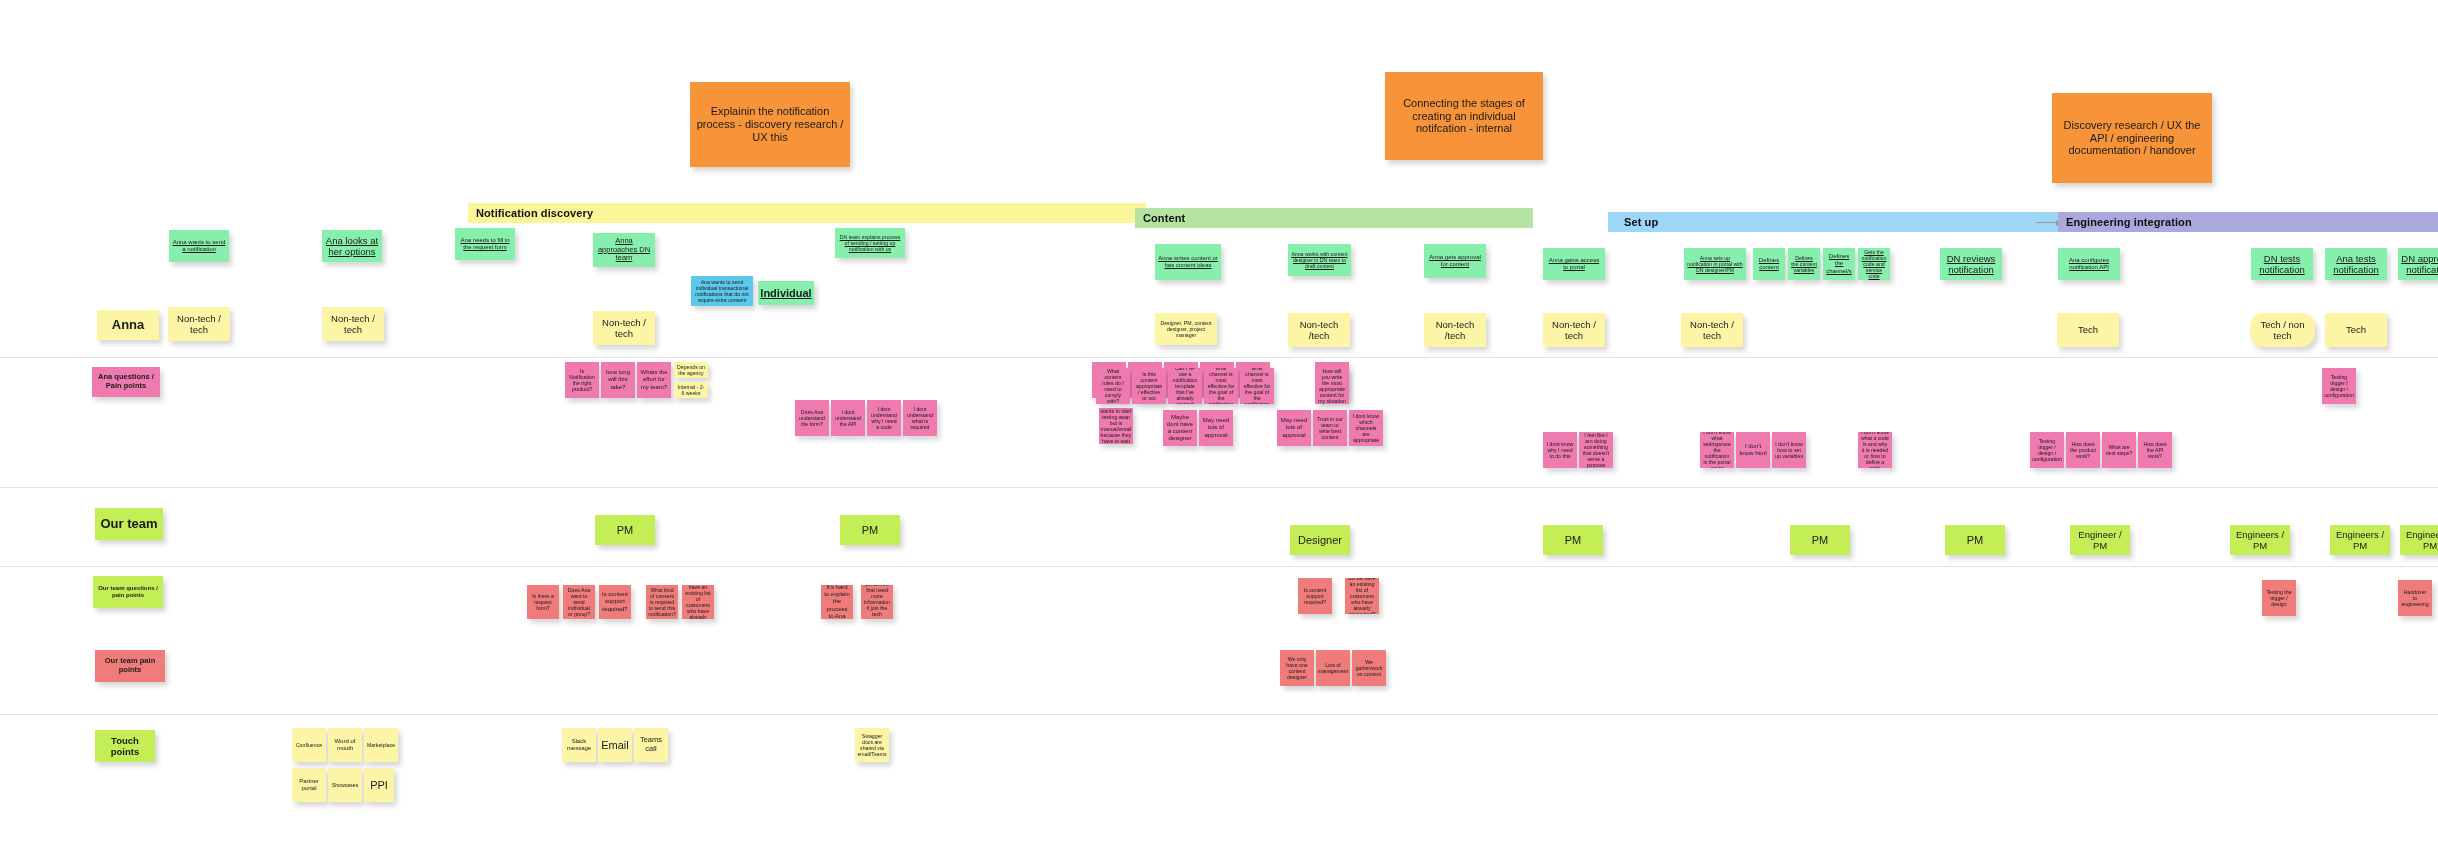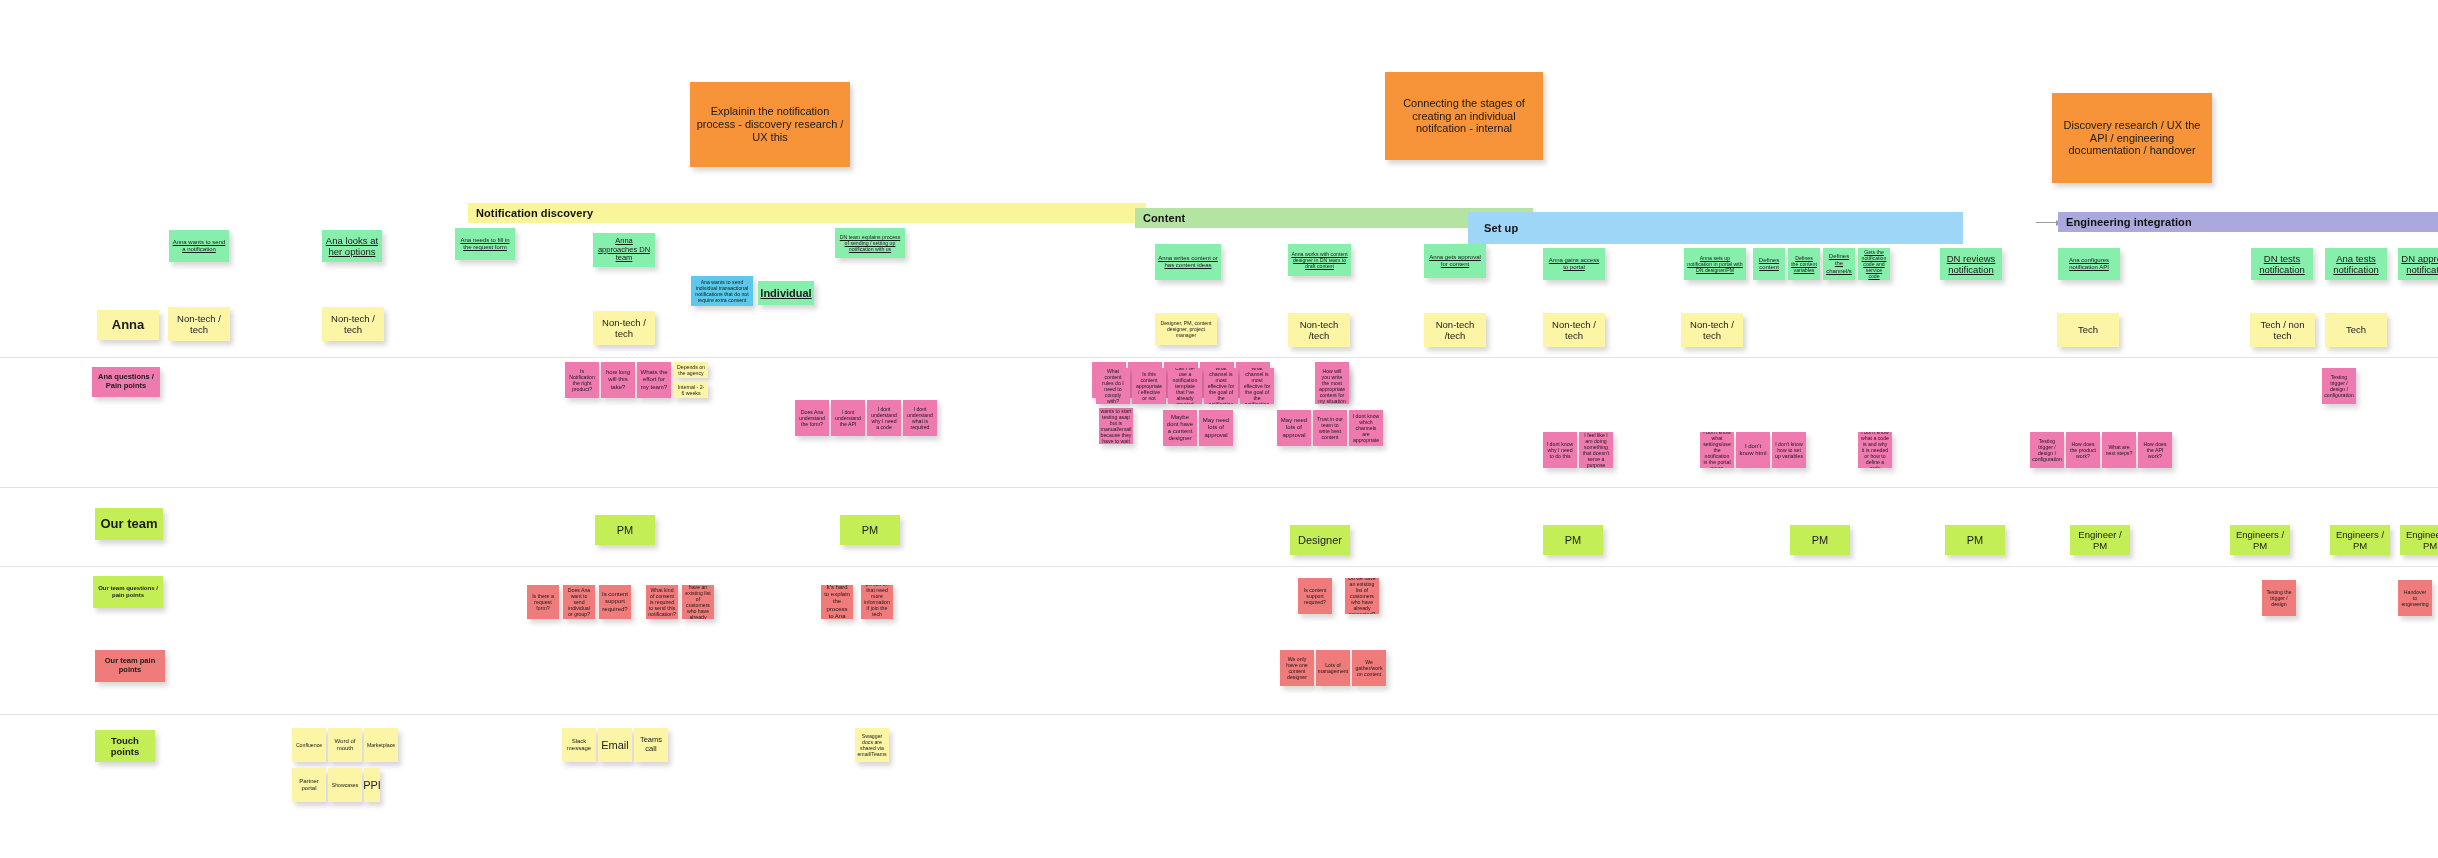--- a/index.html
+++ b/index.html
@@ -92,21 +92,21 @@
   <div class="note n-orange t-l" style="left:2052px;top:93px;width:160px;height:90px;">Discovery research / UX the API / engineering documentation / handover</div>
 
   <div class="phase p-yellow" style="left:456px;top:203px;width:678px;height:20px;">
     <span>Notification discovery</span>
   </div>
 
   <div class="phase p-green" style="left:1135px;top:208px;width:398px;height:20px;">
     <span>Content</span>
   </div>
 
-  <div class="phase p-blue" style="left:1468px;top:212px;width:495px;height:32px;padding-left:16px;">
+  <div class="phase p-blue" style="left:1608px;top:212px;width:495px;height:20px;padding-left:16px;">
     <span>Set up</span>
   </div>
 
   <div class="connector" style="left:2036px;top:222px;width:24px;"></div>
 
   <div class="phase p-purple" style="left:2058px;top:212px;width:380px;height:20px;">
     <span>Engineering integration</span>
   </div>
 
   <div class="note n-lyellow rowlabel t-xl" style="left:97px;top:310px;width:62px;height:30px;">Anna</div>
@@ -174,21 +174,21 @@
   <div class="note n-lyellow t-m" style="left:1288px;top:313px;width:62px;height:34px;">Non-tech /tech</div>
 
   <div class="note n-lyellow t-m" style="left:1424px;top:313px;width:62px;height:34px;">Non-tech /tech</div>
 
   <div class="note n-lyellow t-m" style="left:1543px;top:313px;width:62px;height:34px;">Non-tech / tech</div>
 
   <div class="note n-lyellow t-m" style="left:1681px;top:313px;width:62px;height:34px;">Non-tech / tech</div>
 
   <div class="note n-lyellow t-m" style="left:2057px;top:313px;width:62px;height:34px;">Tech</div>
 
-  <div class="note n-lyellow t-m" style="left:2250px;top:313px;width:65px;height:34px;">Tech / non tech</div>
+  <div class="note n-lyellow t-m" style="left:2250px;top:313px;width:65px;height:34px;border-radius:14px;">Tech / non tech</div>
 
   <div class="note n-lyellow t-m" style="left:2325px;top:313px;width:62px;height:34px;">Tech</div>
 
   <div class="note n-pink t-xxs" style="left:565px;top:362px;width:34px;height:36px;">Is Notification the right product?</div>
   <div class="note n-pink t-xs" style="left:601px;top:362px;width:34px;height:36px;">how long will this take?</div>
   <div class="note n-pink t-xs" style="left:637px;top:362px;width:34px;height:36px;">Whats the effort for my team?</div>
   <div class="note n-lyellow t-xxs" style="left:674px;top:362px;width:34px;height:16px;">Depends on the agency</div>
   <div class="note n-lyellow t-xxs" style="left:674px;top:382px;width:34px;height:16px;">Internal - 2-6 weeks</div>
 
   <div class="note n-pink t-xxs" style="left:795px;top:400px;width:34px;height:36px;">Does Ana understand the form?</div>
@@ -261,21 +261,21 @@
   <div class="note n-salmon t-xxs" style="left:1280px;top:650px;width:34px;height:36px;">We only have one content designer</div>
   <div class="note n-salmon t-xxs" style="left:1316px;top:650px;width:34px;height:36px;">Lots of management</div>
   <div class="note n-salmon t-xxs" style="left:1352px;top:650px;width:34px;height:36px;">We gather/work on content</div>
 
   <div class="note n-lyellow t-xxs" style="left:292px;top:728px;width:34px;height:34px;">Confluence</div>
   <div class="note n-lyellow t-xs" style="left:328px;top:728px;width:34px;height:34px;">Word of mouth</div>
   <div class="note n-lyellow t-xxs" style="left:364px;top:728px;width:34px;height:34px;">Marketplace</div>
 
   <div class="note n-lyellow t-xs" style="left:292px;top:768px;width:34px;height:34px;">Partner portal</div>
   <div class="note n-lyellow t-xxs" style="left:328px;top:768px;width:34px;height:34px;">Showcases</div>
-  <div class="note n-lyellow t-l" style="left:364px;top:768px;width:16px;height:34px;">PPI</div>
+  <div class="note n-lyellow t-l" style="left:364px;top:768px;width:30px;height:34px;">PPI</div>
 
   <div class="note n-lyellow t-xs" style="left:562px;top:728px;width:34px;height:34px;">Slack message</div>
   <div class="note n-lyellow t-l" style="left:598px;top:728px;width:34px;height:34px;">Email</div>
   <div class="note n-lyellow t-s" style="left:634px;top:728px;width:34px;height:34px;">Teams call</div>
 
   <div class="note n-lyellow t-xxs" style="left:855px;top:728px;width:34px;height:34px;">Swagger docs are shared via email/Teams</div>
 
 </div>
 
 </body></html>

